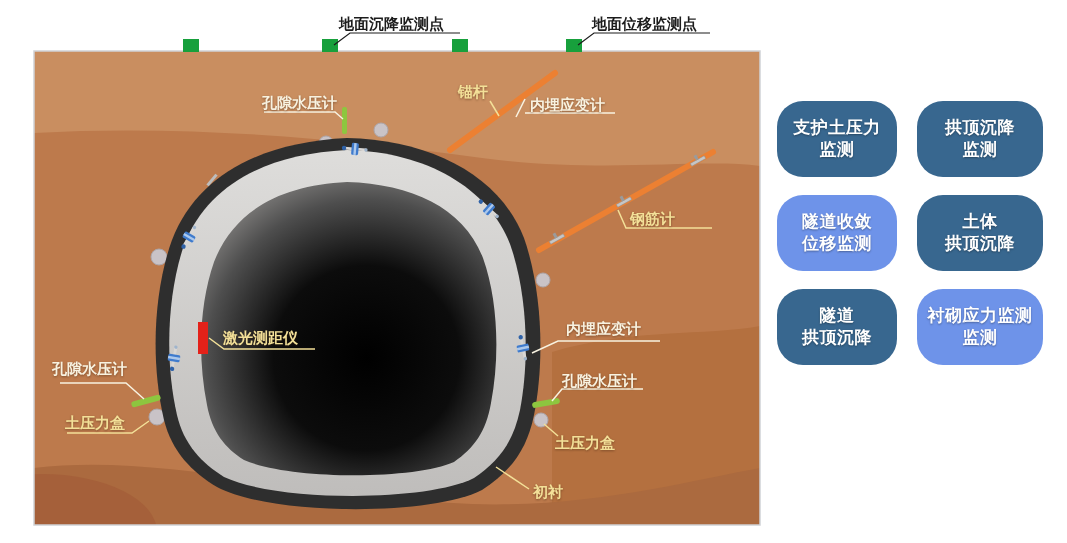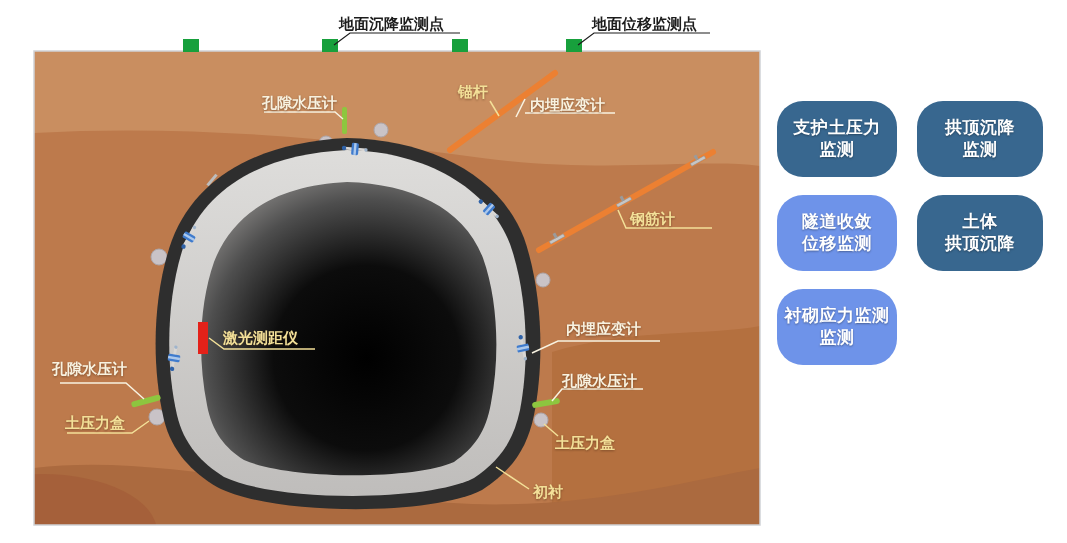--- a/index.html
+++ b/index.html
@@ -182,18 +182,22 @@
         <span>监测</span>
     </div>
     <div class="mon-btn light">
       <span>隧道收敛</span>
         <span>位移监测</span>
     </div>
     <div class="mon-btn dark">
       <span>土体</span>
         <span>拱顶沉降</span>
     </div>
+    <div class="mon-btn dark">
+      <span>隧道</span>
+        <span>拱顶沉降</span>
+    </div>
     <div class="mon-btn light">
       <span>衬砌应力监测</span>
         <span>监测</span>
     </div>
   </div>
 </div>
 
 </body></html>

